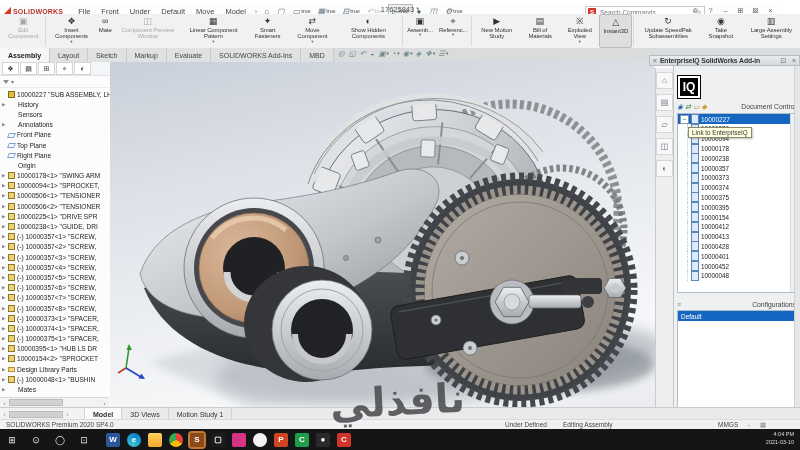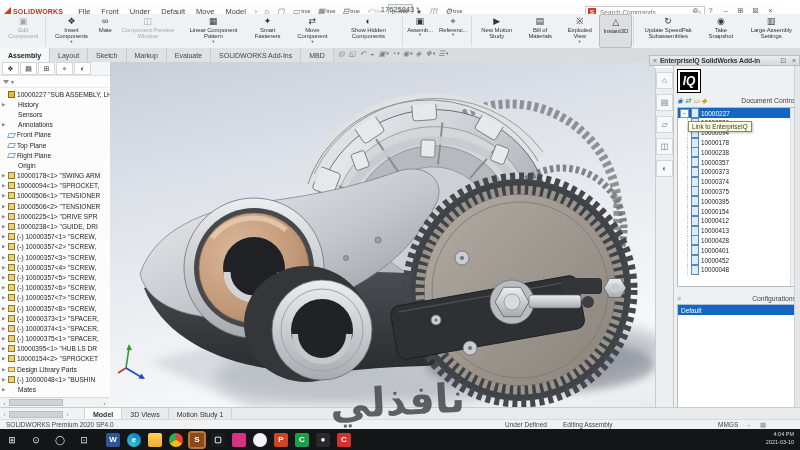--- a/index.html
+++ b/index.html
@@ -78,21 +78,21 @@
             background:linear-gradient(168deg,#c9cfd9 0%,#dde1e8 30%,#eef0f3 62%,#f7f8f9 82%,#e9ebee 100%);}
   
   #stripe{position:absolute;left:655px;top:68px;width:18px;height:339px;background:#eceeef;border-left:1px solid #c9cccf;display:flex;flex-direction:column;align-items:center;padding-top:4px;gap:5px;box-sizing:border-box;}
   .spi{width:15px;height:15px;background:#f7f8f9;border:1px solid #d4d6d8;color:#6b6e72;font-size:8px;display:flex;align-items:center;justify-content:center;}
   #tphead{position:absolute;left:649px;top:55px;width:151px;height:11px;background:linear-gradient(#e9ecef,#d5d9dd);
           border:1px solid #b9bcbf;display:flex;align-items:center;font-size:7px;box-sizing:border-box;}
   #tphead .col{color:#666;padding:0 3px;font-size:7px;}
   #tphead .ttl{font-weight:bold;color:#333;font-size:6.8px;flex:1;letter-spacing:-.1px;}
   #taskpane{position:absolute;left:673px;top:66px;width:127px;height:341px;background:#eef0f2;border-left:1px solid #c4c7ca;box-sizing:border-box;padding:2px 4px 0 3px;}
   #iqlogo{width:22px;height:22px;background:#000;border:1px solid #000;box-shadow:inset 0 0 0 2px #fff;
-          color:#fff;font-weight:bold;font-size:12px;display:flex;align-items:center;justify-content:center;margin:1px 0 2px;font-style:italic;}
+          color:#fff;font-weight:bold;font-size:12px;display:flex;align-items:center;justify-content:center;margin:7px 0 2px;}
   #tptools{display:flex;align-items:center;height:11px;gap:3px;}
   .tpi{font-size:7px;}
   #tptools .sect{margin-left:auto;font-size:6.8px;color:#444;}
   #docbox{position:relative;margin-top:1px;background:#fff;border:1px solid #aebccb;height:178px;overflow:hidden;}
   #rootrow{display:flex;align-items:center;height:10px;background:#1466c0;color:#fff;font-size:6.5px;gap:2px;padding-left:2px;}
   .expbox{width:7px;height:7px;border:1px solid #8899aa;background:#fff;color:#333;font-size:6px;line-height:6px;text-align:center;flex:0 0 auto;}
   .doci{width:6px;height:8px;background:#dceafa;border:1px solid #5b87b8;flex:0 0 auto;}
   #tooltip{position:absolute;left:10px;top:13px;background:#ffffe1;border:1px solid #8a8a6a;font-size:6.3px;color:#333;
            padding:1px 3px;z-index:5;box-shadow:1px 1px 2px rgba(0,0,0,.25);}
   #docrows{padding-left:9px;}

